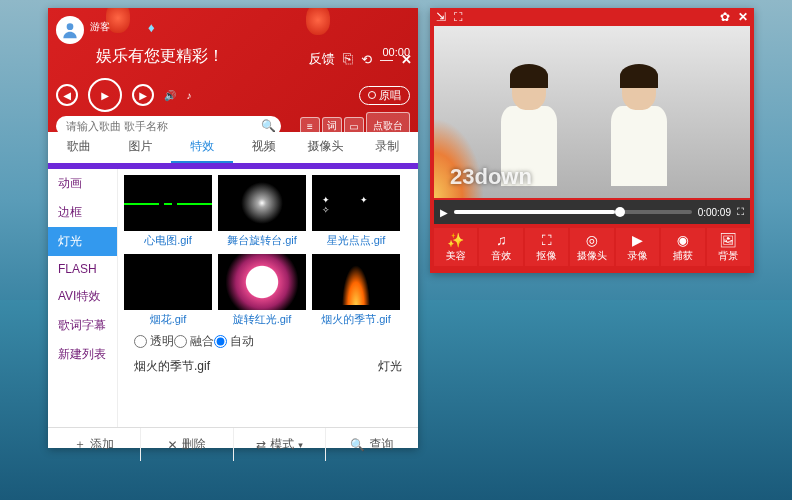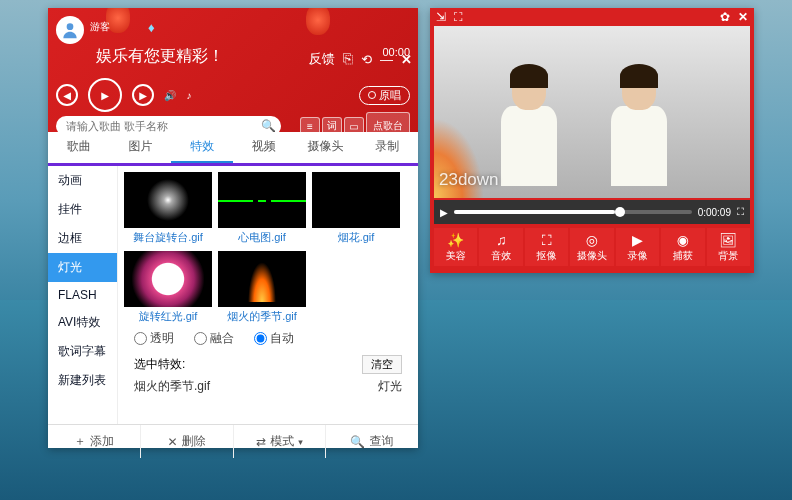--- a/index.html
+++ b/index.html
@@ -22,60 +22,60 @@
 .pc-btn { width: 22px; height: 22px; border: 2px solid #fff; border-radius: 50%; display: flex; align-items: center; justify-content: center; font-size: 10px; cursor: pointer; }
 .pc-play { width: 34px; height: 34px; }
 .pc-flat { border: none; width: auto; }
 .orig-btn { margin-left: auto; border: 1px solid #fff; border-radius: 10px; padding: 1px 8px; font-size: 11px; display: flex; align-items: center; gap: 3px; }
 .orig-dot { width: 8px; height: 8px; border: 1px solid #fff; border-radius: 50%; }
 .search-row { position: absolute; left: 8px; right: 8px; top: 104px; display: flex; gap: 2px; align-items: center; }
 .search-input { flex: 1; height: 20px; border-radius: 10px; border: none; padding: 0 10px; font-size: 11px; background: #fff; }
 .sr-btn { width: 20px; height: 18px; background: rgba(255,255,255,0.2); border: 1px solid rgba(255,255,255,0.6); border-radius: 3px; font-size: 10px; color: #fff; display: flex; align-items: center; justify-content: center; cursor: pointer; }
 .ktv-btn { padding: 0 6px; width: auto; height: 28px; }
 
-.tabs-row { display: flex; border-bottom: 3px solid #6d28d9; }
+.tabs-row { display: flex; border-bottom: 6px solid #6d28d9; }
 .tab { flex: 1; text-align: center; padding: 6px 0; font-size: 12px; color: #555; cursor: pointer; }
 .tab.active { color: #2288dd; border-bottom: 2px solid #2288dd; }
 
 .content-area { display: flex; height: 258px; }
 .sidebar { width: 70px; background: #fff; border-right: 1px solid #eee; }
-.sb-item { padding: 6px 10px; font-size: 12px; color: #0f172a; cursor: pointer; }
+.sb-item { padding: 6px 10px; font-size: 12px; color: #701a75; cursor: pointer; }
 .sb-item.active { background: #3399ee; color: #fff; }
 
 .effects-area { flex: 1; overflow-y: auto; padding: 6px; }
 .effects-grid { display: flex; flex-wrap: wrap; gap: 6px; }
 .effect-item { width: 88px; }
 .effect-thumb { width: 88px; height: 56px; background: #000; position: relative; overflow: hidden; }
 .effect-name { font-size: 11px; color: #2277cc; text-align: center; margin-top: 2px; white-space: nowrap; overflow: hidden; }
 .th-burst { background: radial-gradient(circle at 50% 50%, #fff 0%, #aaa 8%, #000 40%); }
 .th-ecg::after { content:""; position:absolute; left:0; right:0; top:50%; height:2px; background: linear-gradient(90deg,#0f0 0%,#0f0 40%,transparent 40%,transparent 45%,#0f0 45%,#0f0 55%,transparent 55%,transparent 60%,#0f0 60%); }
 .th-stars { background: #000; } .th-stars::after{content:"✦ ✦ ✧";position:absolute;color:#fff;font-size:9px;left:10px;top:20px;letter-spacing:14px;}
 .th-ring { background: radial-gradient(circle, transparent 30%, #e04488 32%, #a02266 50%, #000 70%); }
 .th-fire { background: #000; } .th-fire::after{content:"";position:absolute;left:30px;bottom:5px;width:28px;height:40px;background:radial-gradient(ellipse at bottom,#ffcc44,#ff6600 40%,transparent 70%);}
 
-.radio-row { display: flex; gap: 20px; padding: 6px 10px; font-size: 12px; color: #444; }
+.radio-row { display: flex; padding: 6px 10px; font-size: 12px; color: #444; }
 .radio-row label { display: flex; align-items: center; gap: 3px; cursor: pointer; }
 .selected-row { display: flex; padding: 2px 10px; font-size: 12px; align-items: center; }
 .clear-btn { margin-left: auto; border: 1px solid #ccc; background: #f8f8f8; padding: 1px 8px; font-size: 11px; cursor: pointer; }
 .sel-detail { display: flex; padding: 2px 10px 6px; font-size: 12px; color: #333; }
 
 .bottom-bar { border-top: 1px solid #ddd; display: flex; height: 34px; }
 .bb-btn { flex: 1; display: flex; align-items: center; justify-content: center; gap: 4px; font-size: 12px; color: #555; cursor: pointer; border-right: 1px solid #eee; }
 .bb-btn:last-child { border-right: none; }
 
 .right-panel { position: absolute; left: 430px; top: 8px; width: 324px; height: 265px; background: #d82020; box-shadow: 0 2px 8px rgba(0,0,0,0.3); }
 .rp-top { height: 18px; display: flex; align-items: center; padding: 0 6px; gap: 8px; color: #fff; font-size: 12px; }
 .rp-top .spacer { flex: 1; }
 .rp-video { margin: 0 4px; height: 172px; background: linear-gradient(to bottom, #e8e8e8 0%, #d0d0d0 40%, #b0b0b0 100%); position: relative; overflow: hidden; }
 .person { position: absolute; bottom: 0; width: 70px; height: 130px; }
 .person .head { width: 34px; height: 42px; background: #e8c8a8; border-radius: 45% 45% 40% 40%; margin: 0 auto; position: relative; }
 .person .hair { position: absolute; top: -4px; left: -2px; right: -2px; height: 24px; background: #2a1a0a; border-radius: 50% 50% 0 0; }
 .person .body { width: 56px; height: 80px; background: #f8f8f0; margin: -4px auto 0; border-radius: 20% 20% 0 0; }
 .p1 { left: 60px; } .p2 { left: 170px; }
-.watermark { position: absolute; left: 5px; bottom: 8px; color: rgba(255,255,255,0.85); font-weight: normal; font-size: 17px; text-shadow: 0 0 4px rgba(0,0,0,0.5); }
+.watermark { position: absolute; left: 16px; bottom: 8px; color: rgba(255,255,255,0.85); font-weight: bold; font-size: 22px; text-shadow: 0 0 4px rgba(0,0,0,0.5); }
 .flame-overlay { position: absolute; left: 0; bottom: 0; width: 50px; height: 80px; background: radial-gradient(ellipse at bottom left, rgba(255,200,80,0.9), rgba(255,100,0,0.7) 40%, transparent 70%); }
 
 .rp-progress { margin: 2px 4px 0; height: 24px; background: #333; display: flex; align-items: center; padding: 0 6px; gap: 6px; color: #fff; font-size: 10px; }
 .prog-bar { flex: 1; height: 4px; background: #666; position: relative; border-radius: 2px; }
 .prog-fill { position: absolute; left: 0; top: 0; bottom: 0; width: 68%; background: #fff; border-radius: 2px; }
 .prog-knob { position: absolute; left: 68%; top: -3px; width: 10px; height: 10px; background: #fff; border-radius: 50%; }
 
 .rp-toolbar { display: flex; margin: 4px 4px 0; gap: 2px; }
 .rp-tool { flex: 1; background: #e02828; color: #fff; text-align: center; padding: 4px 0 3px; cursor: pointer; }
 .rp-tool .ico { font-size: 14px; height: 16px; display: flex; align-items: center; justify-content: center; }
@@ -133,60 +133,59 @@
       <div class="tab">图片</div>
       <div class="tab active">特效</div>
       <div class="tab">视频</div>
       <div class="tab">摄像头</div>
       <div class="tab">录制</div>
     </div>
 
   <div class="content-area">
     <div class="sidebar" id="sidebar">
         <div class="sb-item">动画</div>
-        <div class="sb-item">挂件</div>
         <div class="sb-item">边框</div>
         <div class="sb-item active">灯光</div>
         <div class="sb-item">FLASH</div>
         <div class="sb-item">AVI特效</div>
         <div class="sb-item">歌词字幕</div>
         <div class="sb-item">新建列表</div>
       </div>
     <div class="effects-area">
       <div class="effects-grid" id="effects-grid">
           <div class="effect-item">
+            <div class="effect-thumb th-ecg"></div>
+            <div class="effect-name">心电图.gif</div>
+          </div>
+          <div class="effect-item">
             <div class="effect-thumb th-burst"></div>
             <div class="effect-name">舞台旋转台.gif</div>
           </div>
           <div class="effect-item">
-            <div class="effect-thumb th-ecg"></div>
-            <div class="effect-name">心电图.gif</div>
+            <div class="effect-thumb th-stars"></div>
+            <div class="effect-name">星光点点.gif</div>
           </div>
           <div class="effect-item">
             <div class="effect-thumb "></div>
             <div class="effect-name">烟花.gif</div>
           </div>
           <div class="effect-item">
             <div class="effect-thumb th-ring"></div>
             <div class="effect-name">旋转红光.gif</div>
           </div>
           <div class="effect-item">
             <div class="effect-thumb th-fire"></div>
             <div class="effect-name">烟火的季节.gif</div>
           </div>
         </div>
       <div class="radio-row" id="radio-row">
           <label><input type="radio" name="blend" style="">透明</label>
           <label><input type="radio" name="blend" style="">融合</label>
           <label><input type="radio" name="blend" checked="" style="">自动</label>
         </div>
-      <div class="selected-row">
-        <span>选中特效:</span>
-        <button class="clear-btn">清空</button>
-      </div>
       <div class="sel-detail">
         <span>烟火的季节.gif</span>
         <span style="margin-left:auto">灯光</span>
       </div>
     </div>
   </div>
 
   <div class="bottom-bar" id="bottom-bar">
       <div class="bb-btn">
         <span>＋</span>

